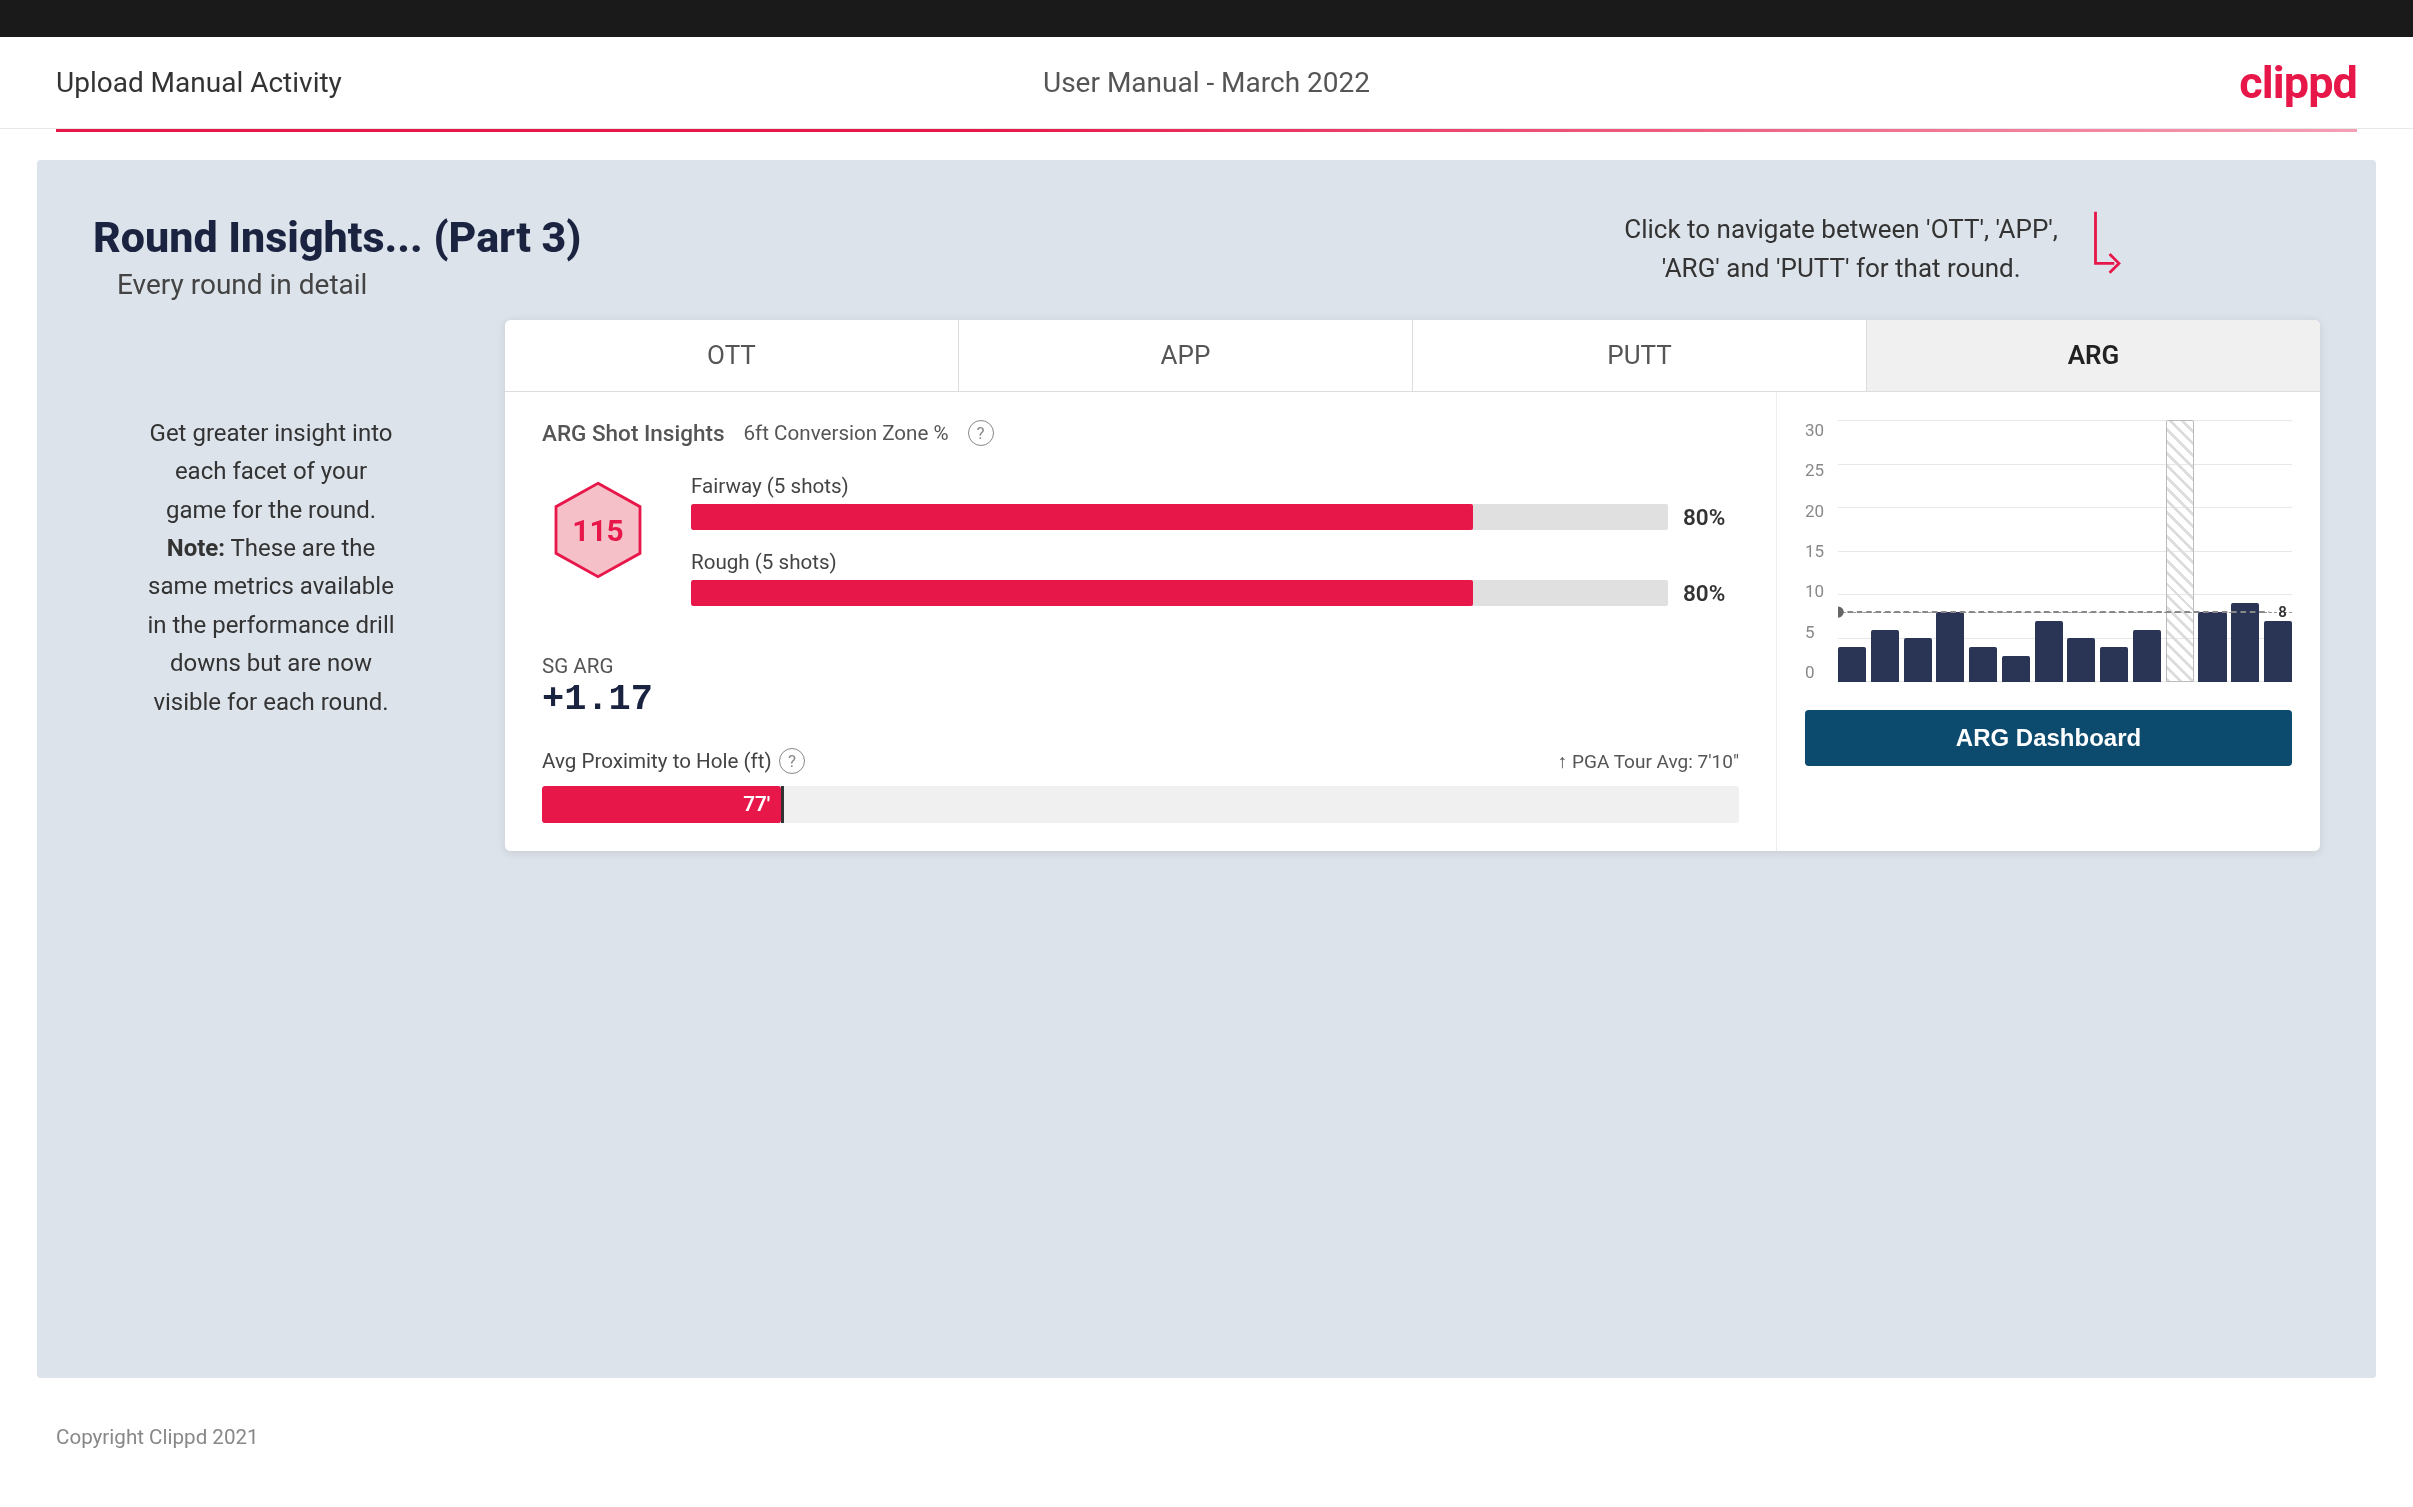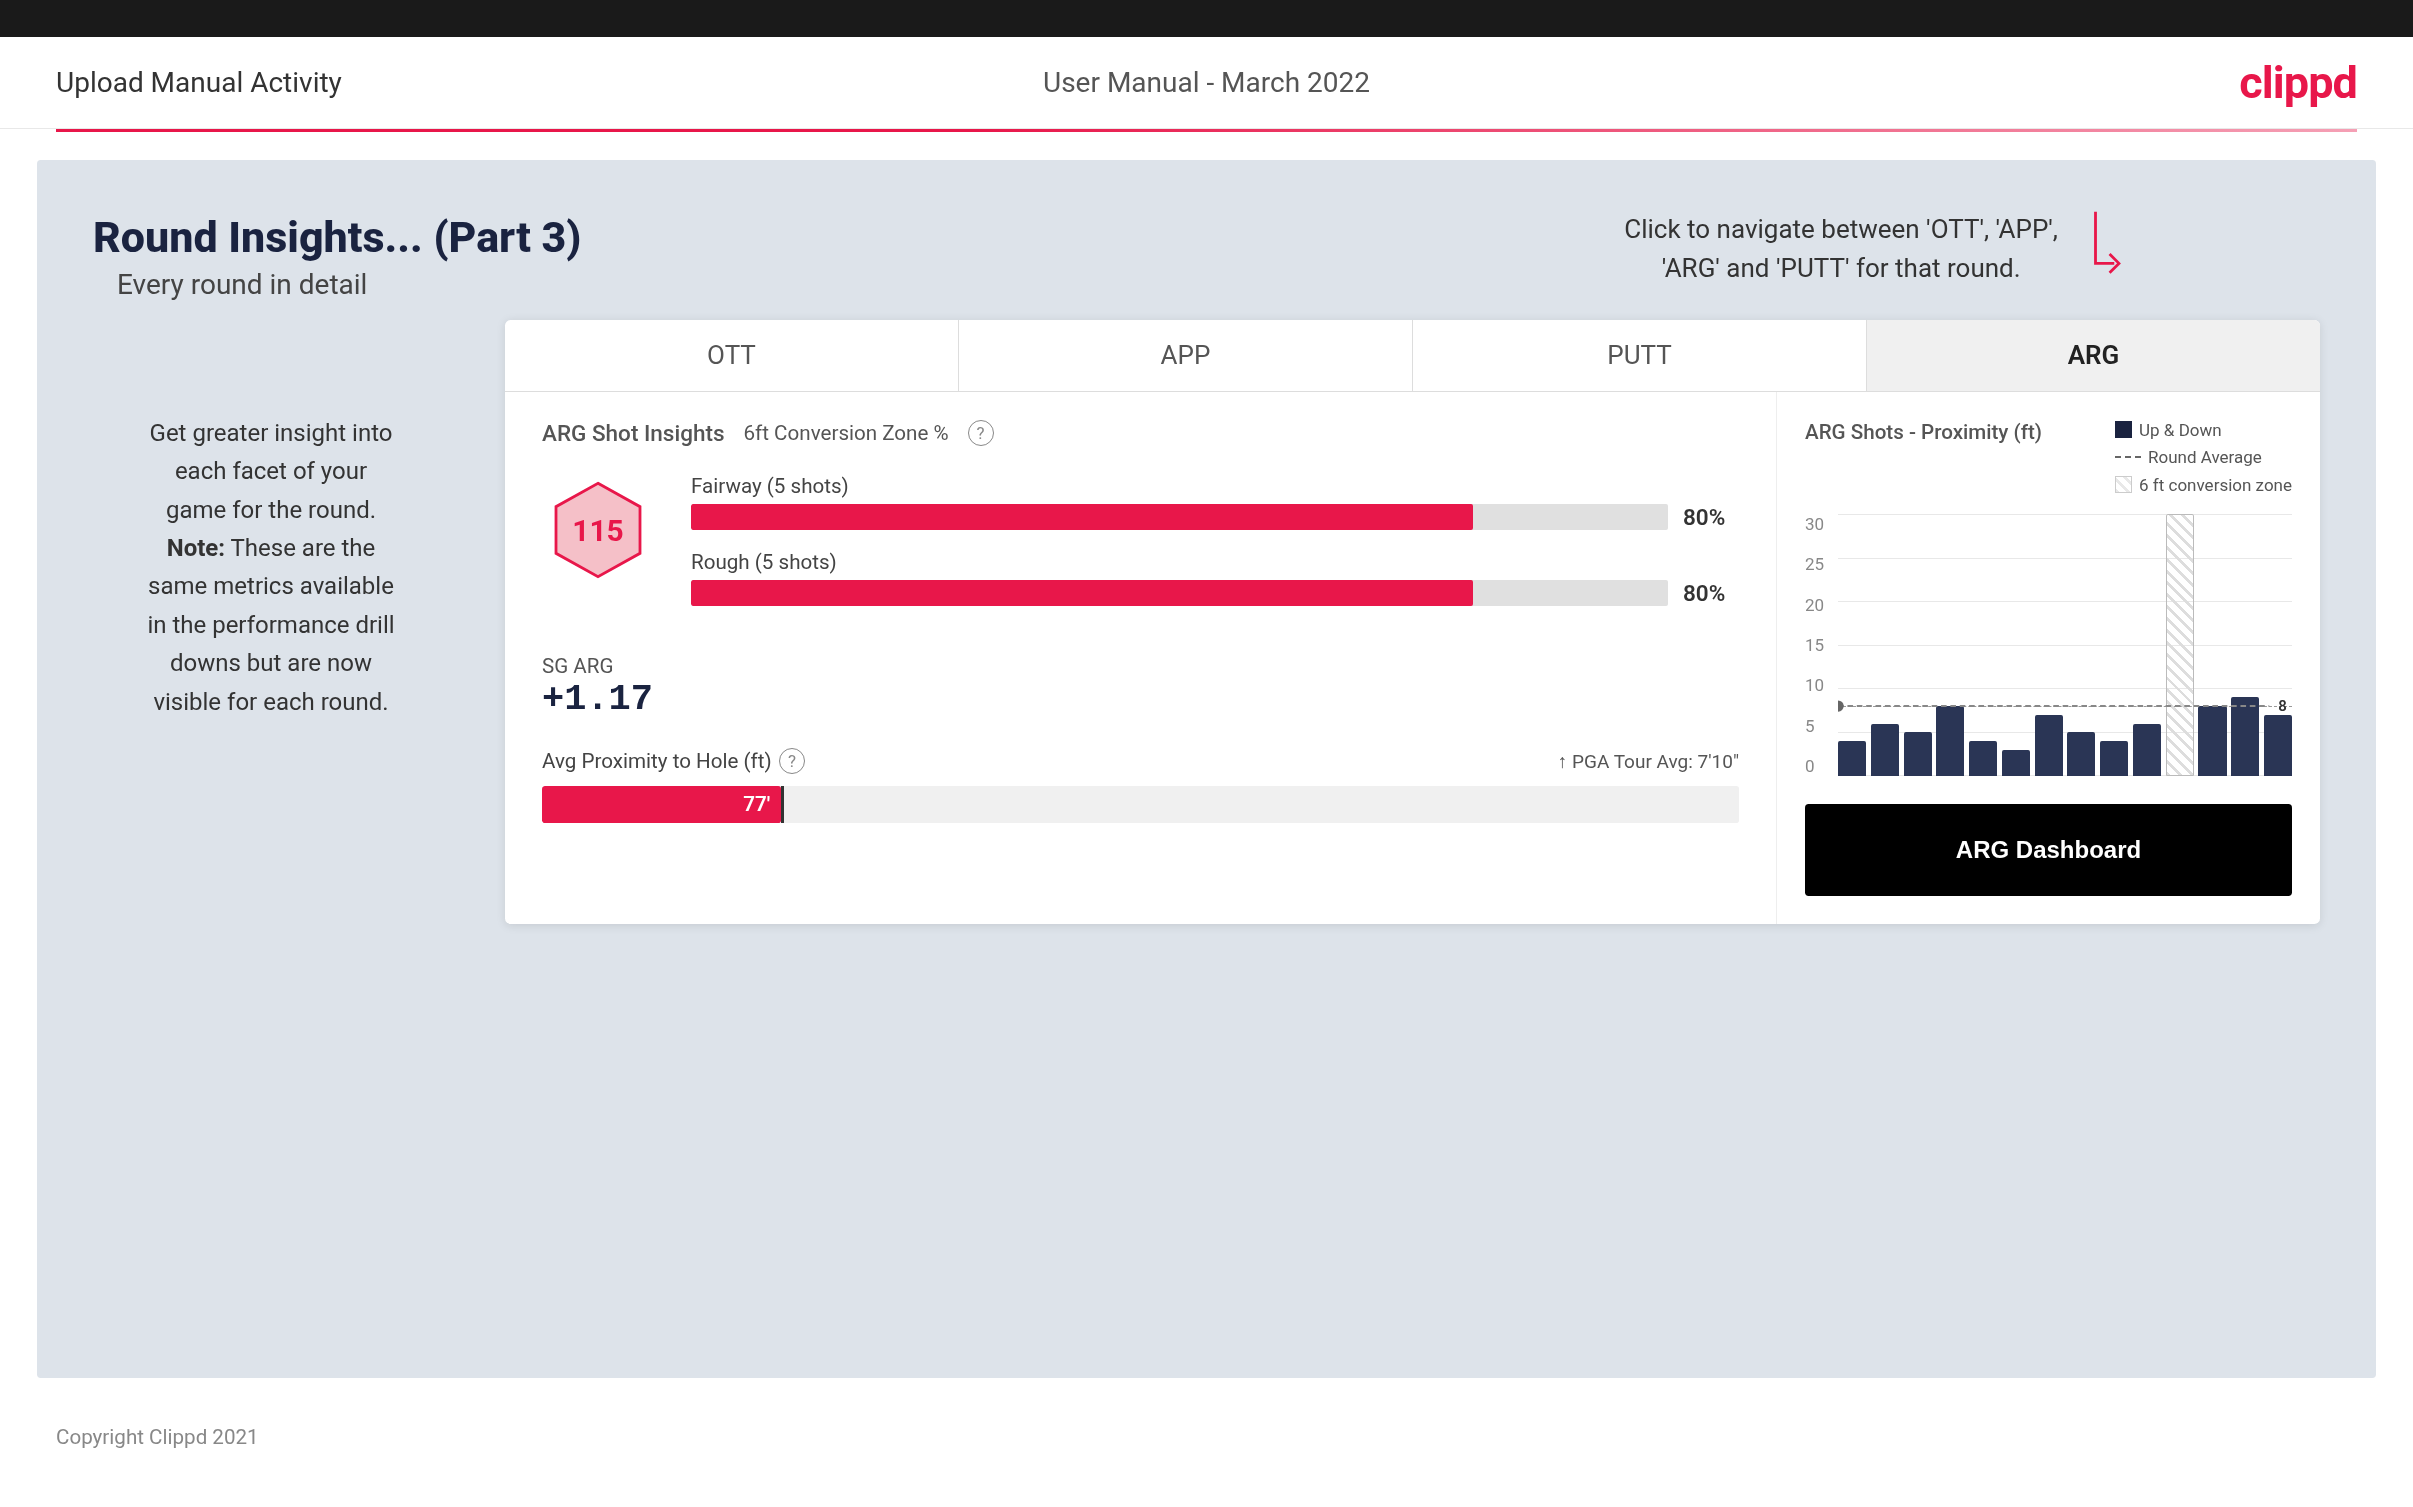--- a/index.html
+++ b/index.html
@@ -433,25 +433,25 @@
       border-radius: 1.9px 1.9px 0 0;
     }
     .dashed-line {
       position: absolute;
       width: 100%;
       border-top: 1.9px dashed #999;
     }
 
     
     .dashboard-btn {
-      background: #000000;
+      background: #0c4a6e;
       color: #fff;
       border: none;
       width: 100%;
-      padding: 32px;
+      padding: 14px;
       font-size: 24px;
       font-weight: 600;
       border-radius: 3.7px;
       cursor: pointer;
       text-align: center;
       margin-top: 9.4px;
     }
 
     
     .top-section {
@@ -587,37 +587,20 @@
               <div class="proximity-bar-fill">77'</div>
               <div class="proximity-cursor"></div>
             </div>
           </div>
 
         </div>
 
         <div class="card-right">
 
           
-          <div class="chart-header">
-            <div class="chart-title">ARG Shots - Proximity (ft)</div>
-            <div class="chart-legend">
-              <div class="legend-item">
-                <div class="legend-square"></div>
-                <span>Up &amp; Down</span>
-              </div>
-              <div class="legend-item">
-                <div class="legend-dashed"></div>
-                <span>Round Average</span>
-              </div>
-              <div class="legend-item">
-                <div class="legend-hatched"></div>
-                <span>6 ft conversion zone</span>
-              </div>
-            </div>
-          </div>
 
           
           <div class="bar-chart">
             <div class="chart-y-labels">
               <span>0</span>
               <span>5</span>
               <span>10</span>
               <span>15</span>
               <span>20</span>
               <span>25</span>

